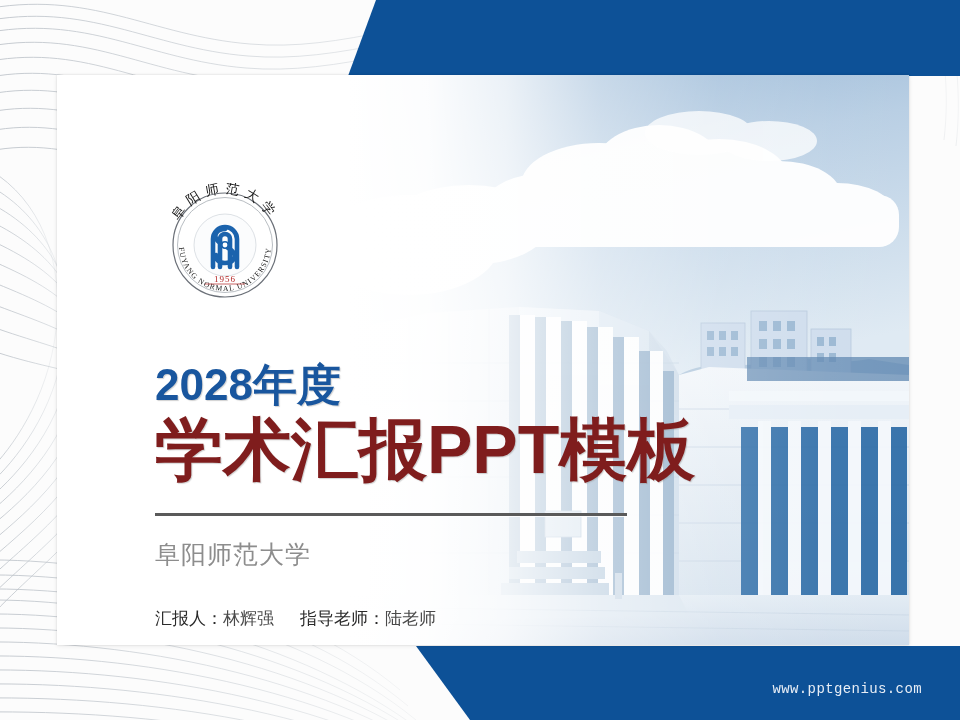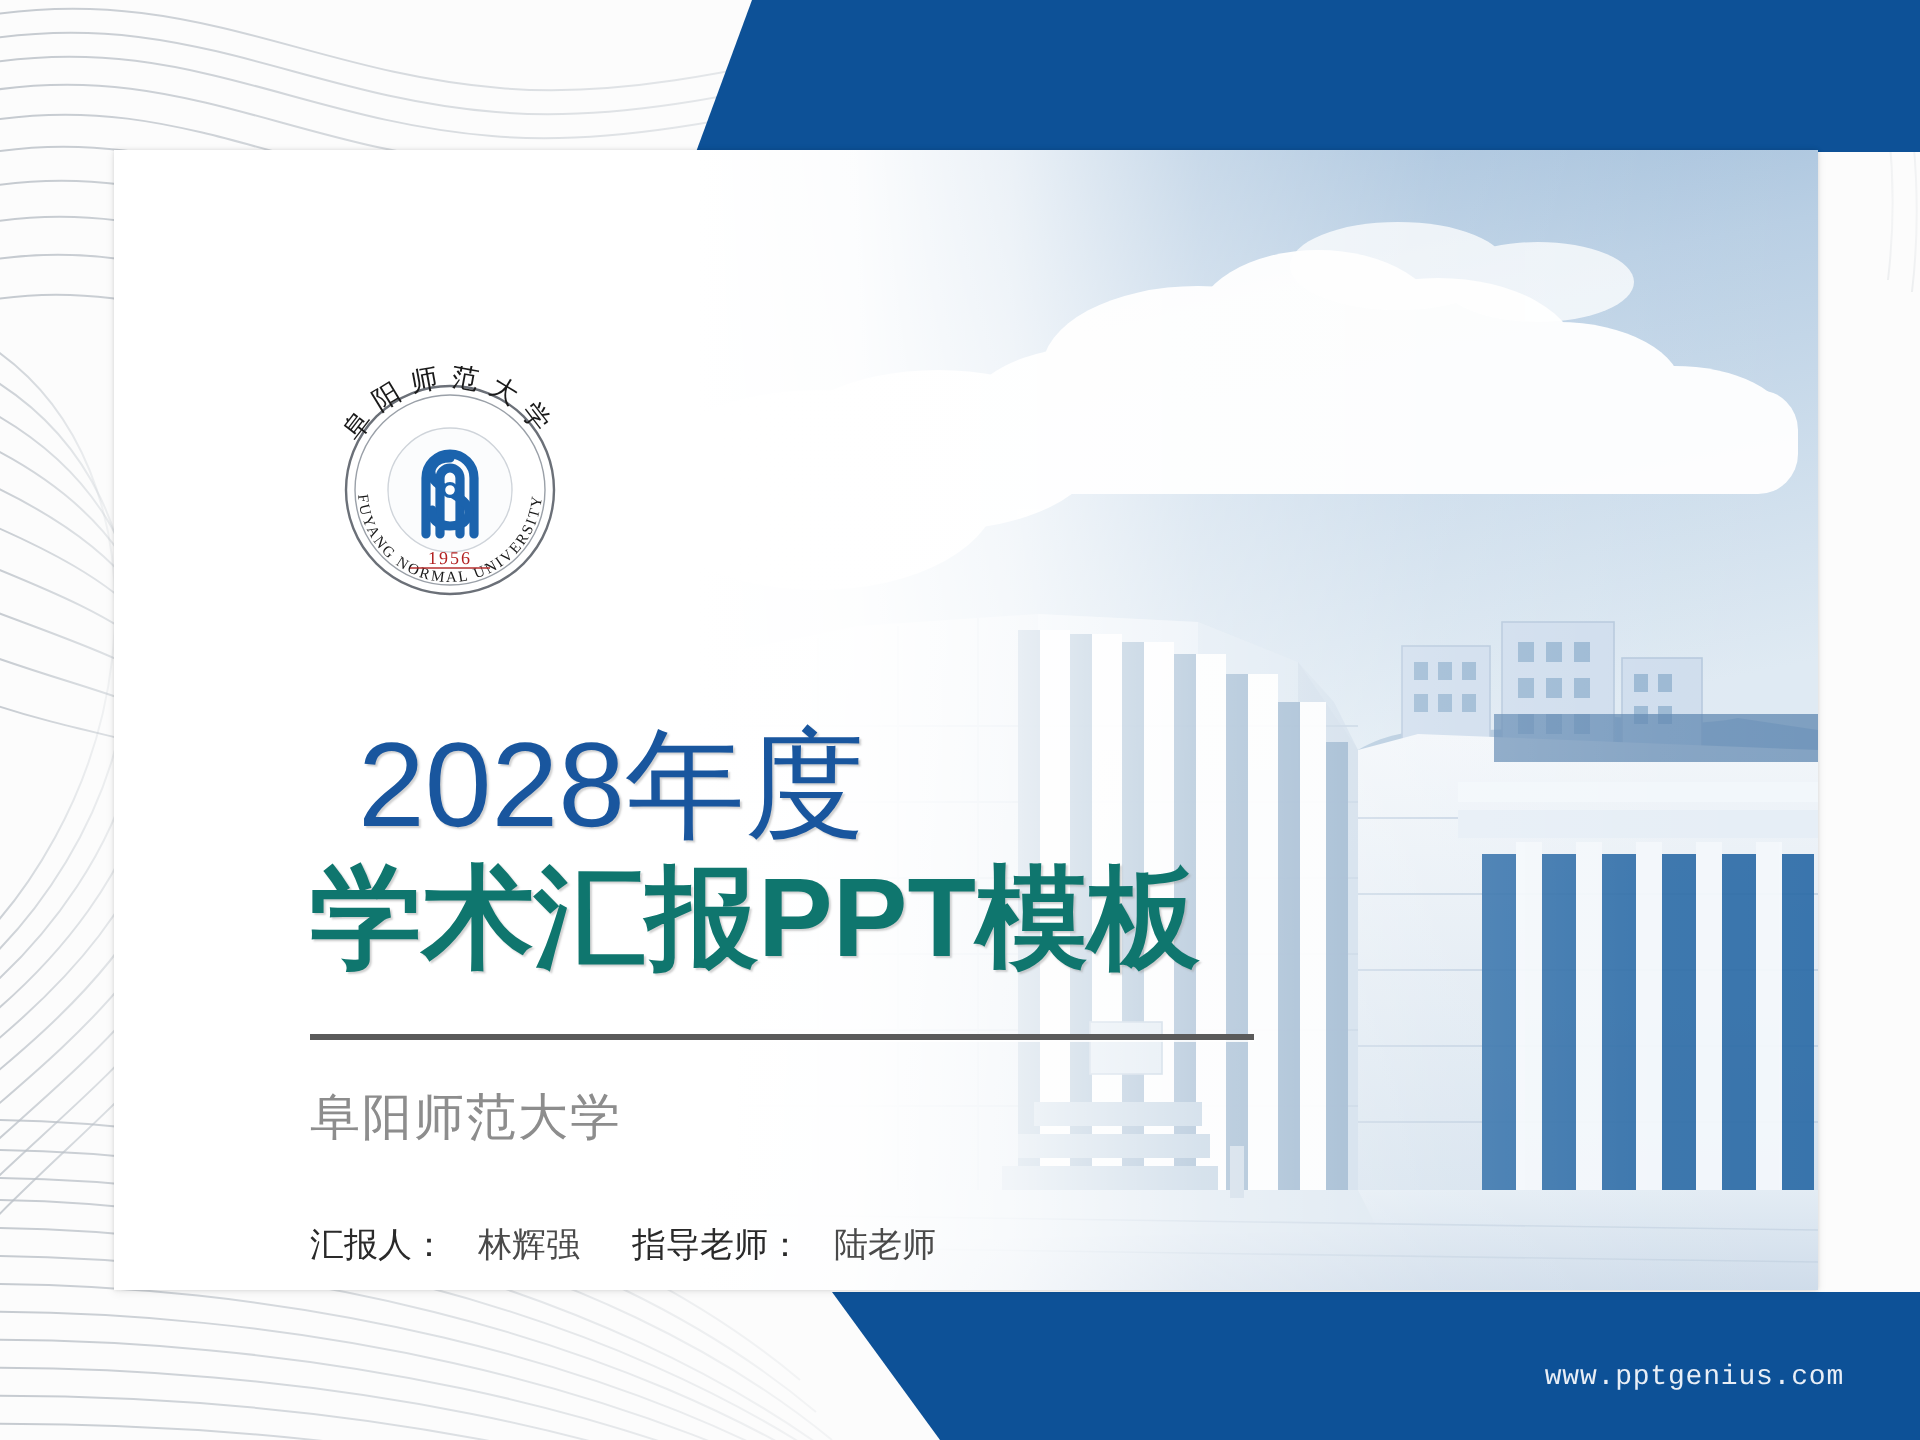--- a/index.html
+++ b/index.html
@@ -95,33 +95,32 @@
   }
 
   
   .text-block {
     position: absolute;
     left: 98px;
     top: 286px;
     width: 520px;
   }
   .title-year {
-    font-size: 60px;
-    font-weight: normal;
+    font-size: 44px;
+    font-weight: bold;
     color: #19569e;
     letter-spacing: 0px;
     line-height: 1.08;
     text-shadow: 1px 1px 1px rgba(150,150,150,0.45);
     white-space: nowrap;
-    margin-left: 24px;
   }
   .title-main {
-    font-size: 56px;
+    font-size: 68px;
     font-weight: bold;
-    color: #0f766e;
+    color: #7f1d1d;
     line-height: 1.12;
     margin-top: 2px;
     text-shadow: 1px 1px 1px rgba(150,150,150,0.45);
     white-space: nowrap;
   }
   .divider {
     margin-top: 26px;
     width: 472px;
     height: 3px;
     background: #5a5a5a;
@@ -139,21 +138,20 @@
     font-size: 17px;
     color: #3a3a3a;
     white-space: nowrap;
   }
   .credits .lab {
     font-weight: normal;
     color: #2a2a2a;
   }
   .credits .val {
     color: #4a4a4a;
-    margin-left: 16px;
   }
   .credits .gap {
     display: inline-block;
     width: 26px;
   }
 
   
   .footer-url {
     position: absolute;
     right: 38px;

